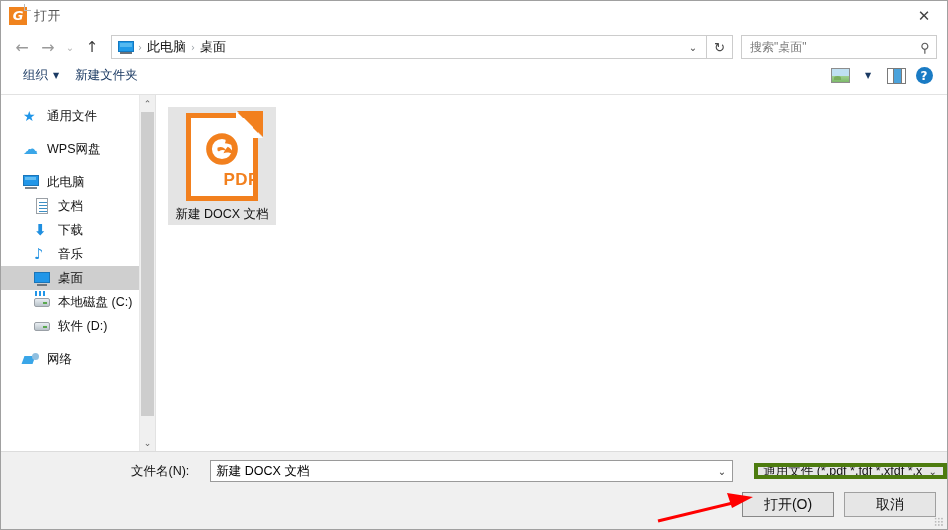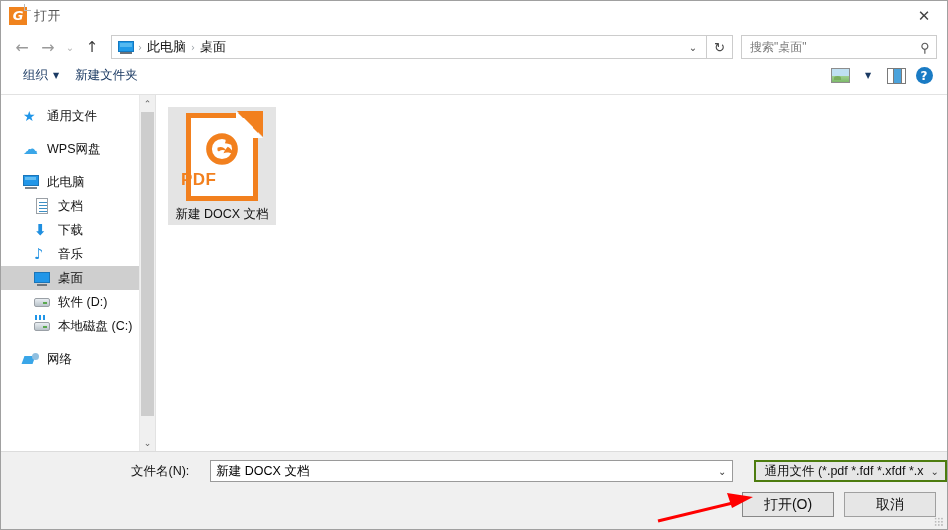--- a/index.html
+++ b/index.html
@@ -353,22 +353,22 @@
     width: 27px; height: 27px;
     background: #ffffff;
     clip-path: polygon(0 0, 100% 100%, 0 100%);
   }
   .fox {
     position: absolute; left: 50%; top: 20px;
     transform: translateX(-50%);
     width: 36px; height: 36px;
   }
   .pdf-label {
-    position: absolute; left: 0; right: 16px; bottom: 13px;
-    text-align: left;
+    position: absolute; left: 0; right: 4px; bottom: 13px;
+    text-align: right;
     color: #F2801E;
     font-weight: bold;
     font-size: 17px;
     letter-spacing: 0.5px;
     font-family: "Liberation Sans", sans-serif;
   }
   .file-name {
     font-size: 12.5px;
     color: #111;
     margin-top: 3px;
@@ -402,31 +402,30 @@
     border: 1px solid #9a9a9a;
     display: flex;
     align-items: center;
     padding: 0 2px 0 5px;
     font-size: 12.5px;
   }
   .fn-input .val { flex: 1 1 auto; white-space: nowrap; overflow: hidden; }
   .fn-input .cv { color: #3a3a3a; font-size: 10px; padding: 0 4px; font-family: "DejaVu Sans", sans-serif; }
   .ft-select {
     width: 198px;
-    height: 22px;
+    height: 16px;
     margin-left: 6px;
     background: #e6e6e6;
-    border: 2px solid #4d7c0f;
+    border: 4px solid #4d7c0f;
     display: flex;
     align-items: center;
     padding: 0 2px 0 5px;
     font-size: 12.5px;
     color: #111;
     overflow: hidden;
-    text-align: center;
   }
   .ft-select .val { flex: 1 1 auto; white-space: nowrap; overflow: hidden; }
   .ft-select .cv { color: #3a3a3a; font-size: 10px; padding: 0 4px; font-family: "DejaVu Sans", sans-serif; }
 
   .btn-row {
     display: flex;
     justify-content: flex-end;
     align-items: center;
     gap: 10px;
     padding-right: 11px;
@@ -574,31 +573,31 @@
 
         <div class="sb-item indent selected">
           <span class="sb-ico ico-desk">
               <i class="scr"></i>
               <i class="bs"></i>
             </span>
           <span class="lbl">桌面</span>
         </div>
 
         <div class="sb-item indent">
+          <span class="sb-ico ico-drivec">
+              <i class="ico-drive"></i>
+            </span>
+          <span class="lbl">本地磁盘 (C:)</span>
+        </div>
+
+        <div class="sb-item indent">
           <span class="sb-ico">
               <i class="ico-drive"></i>
             </span>
           <span class="lbl">软件 (D:)</span>
-        </div>
-
-        <div class="sb-item indent">
-          <span class="sb-ico ico-drivec">
-              <i class="ico-drive"></i>
-            </span>
-          <span class="lbl">本地磁盘 (C:)</span>
         </div>
         <div class="sb-gap"></div>
 
         <div class="sb-item">
           <span class="sb-ico">
               <i class="ico-net"></i>
             </span>
           <span class="lbl">网络</span>
         </div>
       </div>

